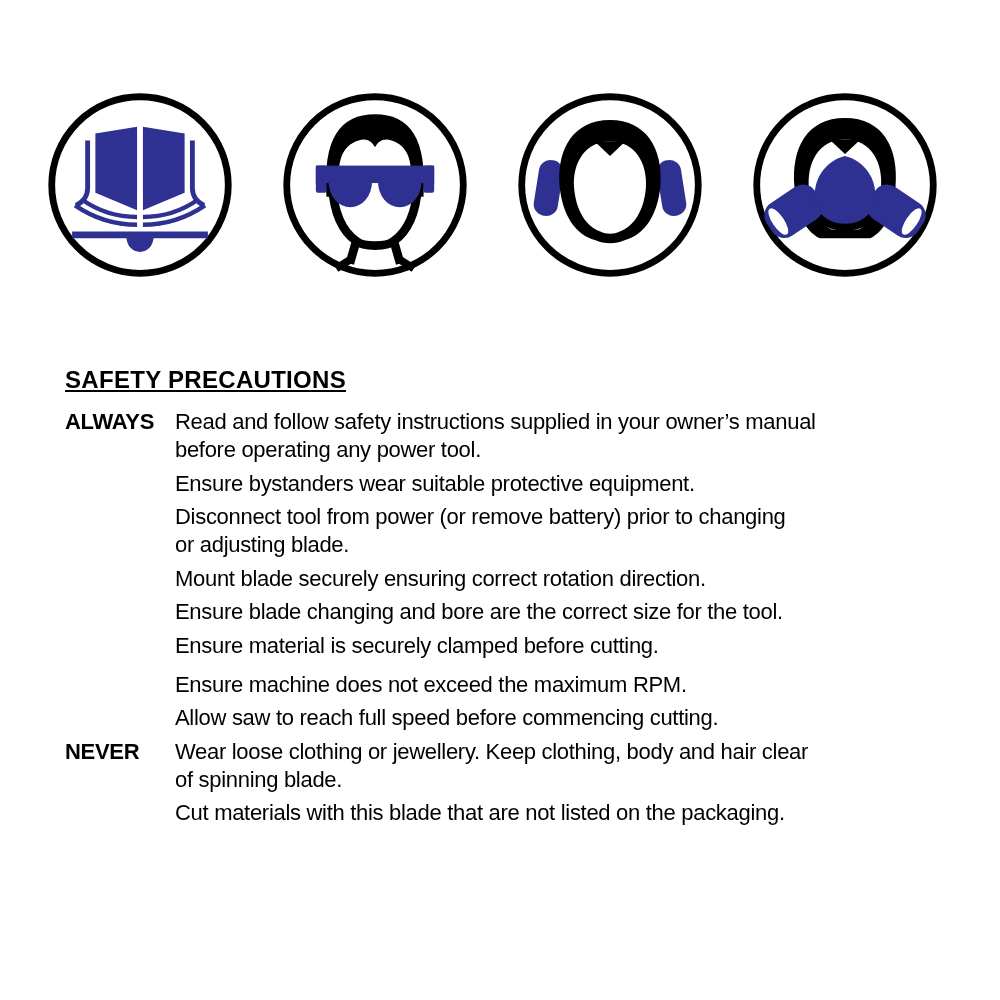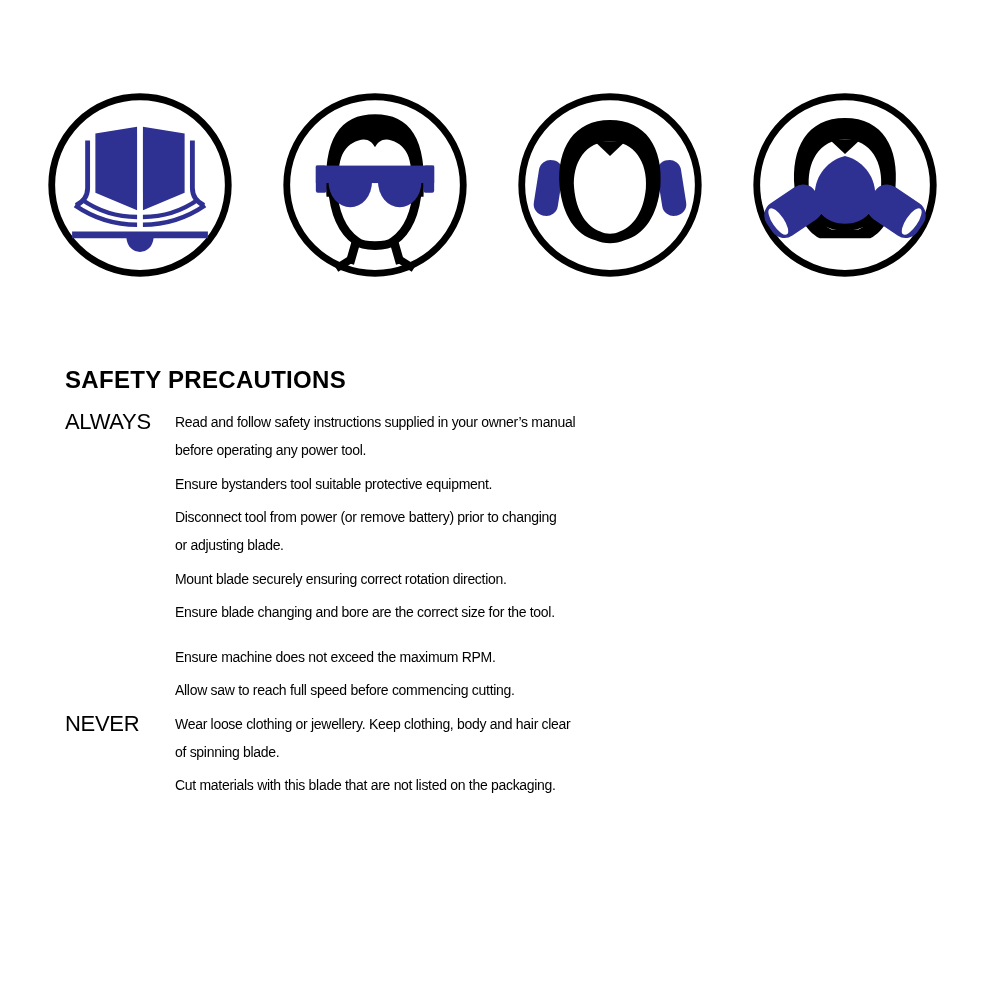--- a/index.html
+++ b/index.html
@@ -7,28 +7,28 @@
     position:relative; width:1000px; height:1000px; background:#ffffff;
     font-family:"Liberation Sans", sans-serif; color:#000; overflow:hidden;
   }
   .icons-row { position:absolute; left:43px; top:88px; display:flex; gap:41px; }
   .safety-icon { width:194px; height:194px; }
   .safety-icon svg { display:block; width:100%; height:100%; }
 
   .content { position:absolute; left:65px; top:366px; width:850px; }
   .heading {
     margin:0 0 14px 0; font-size:24px; font-weight:bold;
-    letter-spacing:0.3px; line-height:28px;
+    letter-spacing:0.3px; line-height:28px;text-decoration:underline;
   }
   .row { display:grid; grid-template-columns:110px 1fr; margin-bottom:5.5px; }
   .row-label {
-    font-weight:normal; font-size:22px; line-height:28px; letter-spacing:-0.3px;
+    font-weight:bold; font-size:22px; line-height:28px; letter-spacing:-0.3px;
   }
   .row-text {
-    margin:0; font-size:14px; line-height:28px; letter-spacing:-0.3px;
+    margin:0; font-size:22px; line-height:28px; letter-spacing:-0.3px;
     white-space:pre-line;
   }
 </style>
 </head>
 <body>
 
 <div class="page">
 
   <div class="icons-row">
 
@@ -107,37 +107,38 @@
   <div class="content">
     <h1 class="heading">SAFETY PRECAUTIONS</h1>
 
     <div class="row">
       <span class="row-label">ALWAYS</span>
       <p class="row-text">Read and follow safety instructions supplied in your owner’s manual
 before operating any power tool.</p>
     </div>
     <div class="row">
       <span class="row-label"></span>
-      <p class="row-text">Ensure bystanders tool suitable protective equipment.</p>
+      <p class="row-text">Ensure bystanders wear suitable protective equipment.</p>
     </div>
     <div class="row">
       <span class="row-label"></span>
       <p class="row-text">Disconnect tool from power (or remove battery) prior to changing
 or adjusting blade.</p>
     </div>
     <div class="row">
       <span class="row-label"></span>
       <p class="row-text">Mount blade securely ensuring correct rotation direction.</p>
     </div>
     <div class="row">
       <span class="row-label"></span>
       <p class="row-text">Ensure blade changing and bore are the correct size for the tool.</p>
     </div>
     <div class="row">
       <span class="row-label"></span>
+      <p class="row-text">Ensure material is securely clamped before cutting.</p>
     </div>
     <div class="row">
       <span class="row-label"></span>
     </div>
     <div class="row">
       <span class="row-label"></span>
       <p class="row-text">Ensure machine does not exceed the maximum RPM.</p>
     </div>
     <div class="row">
       <span class="row-label"></span>

